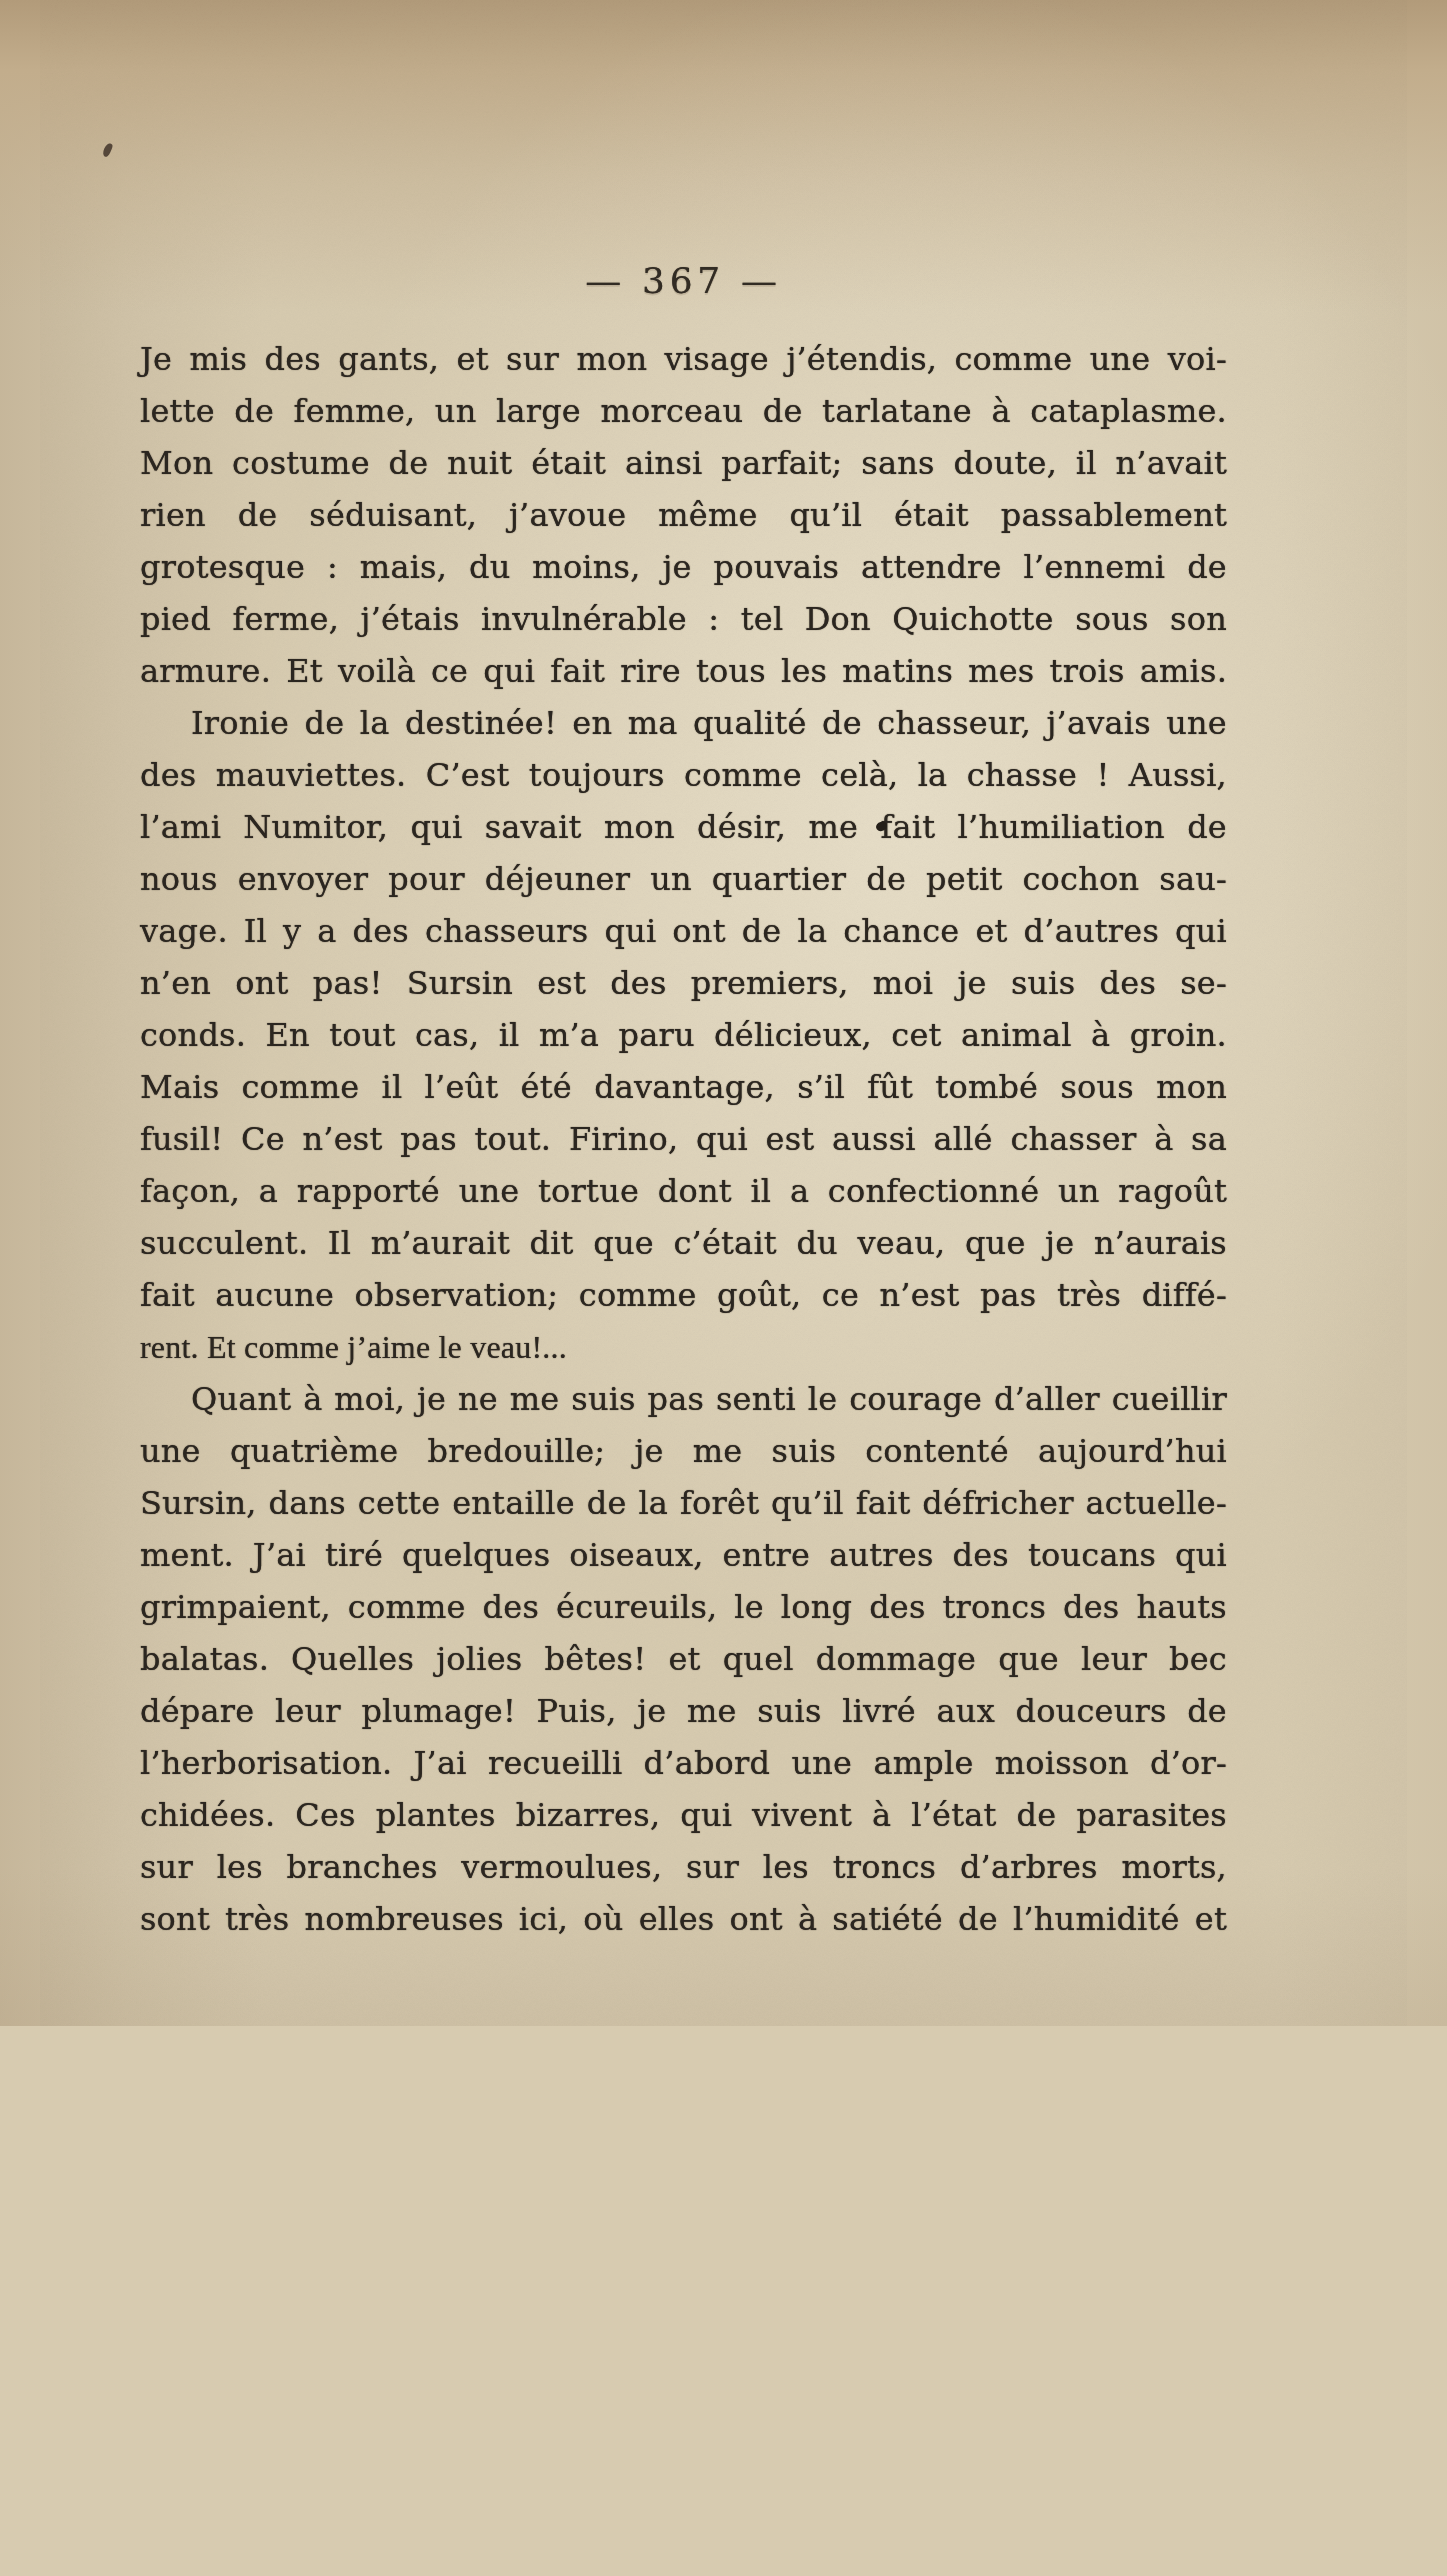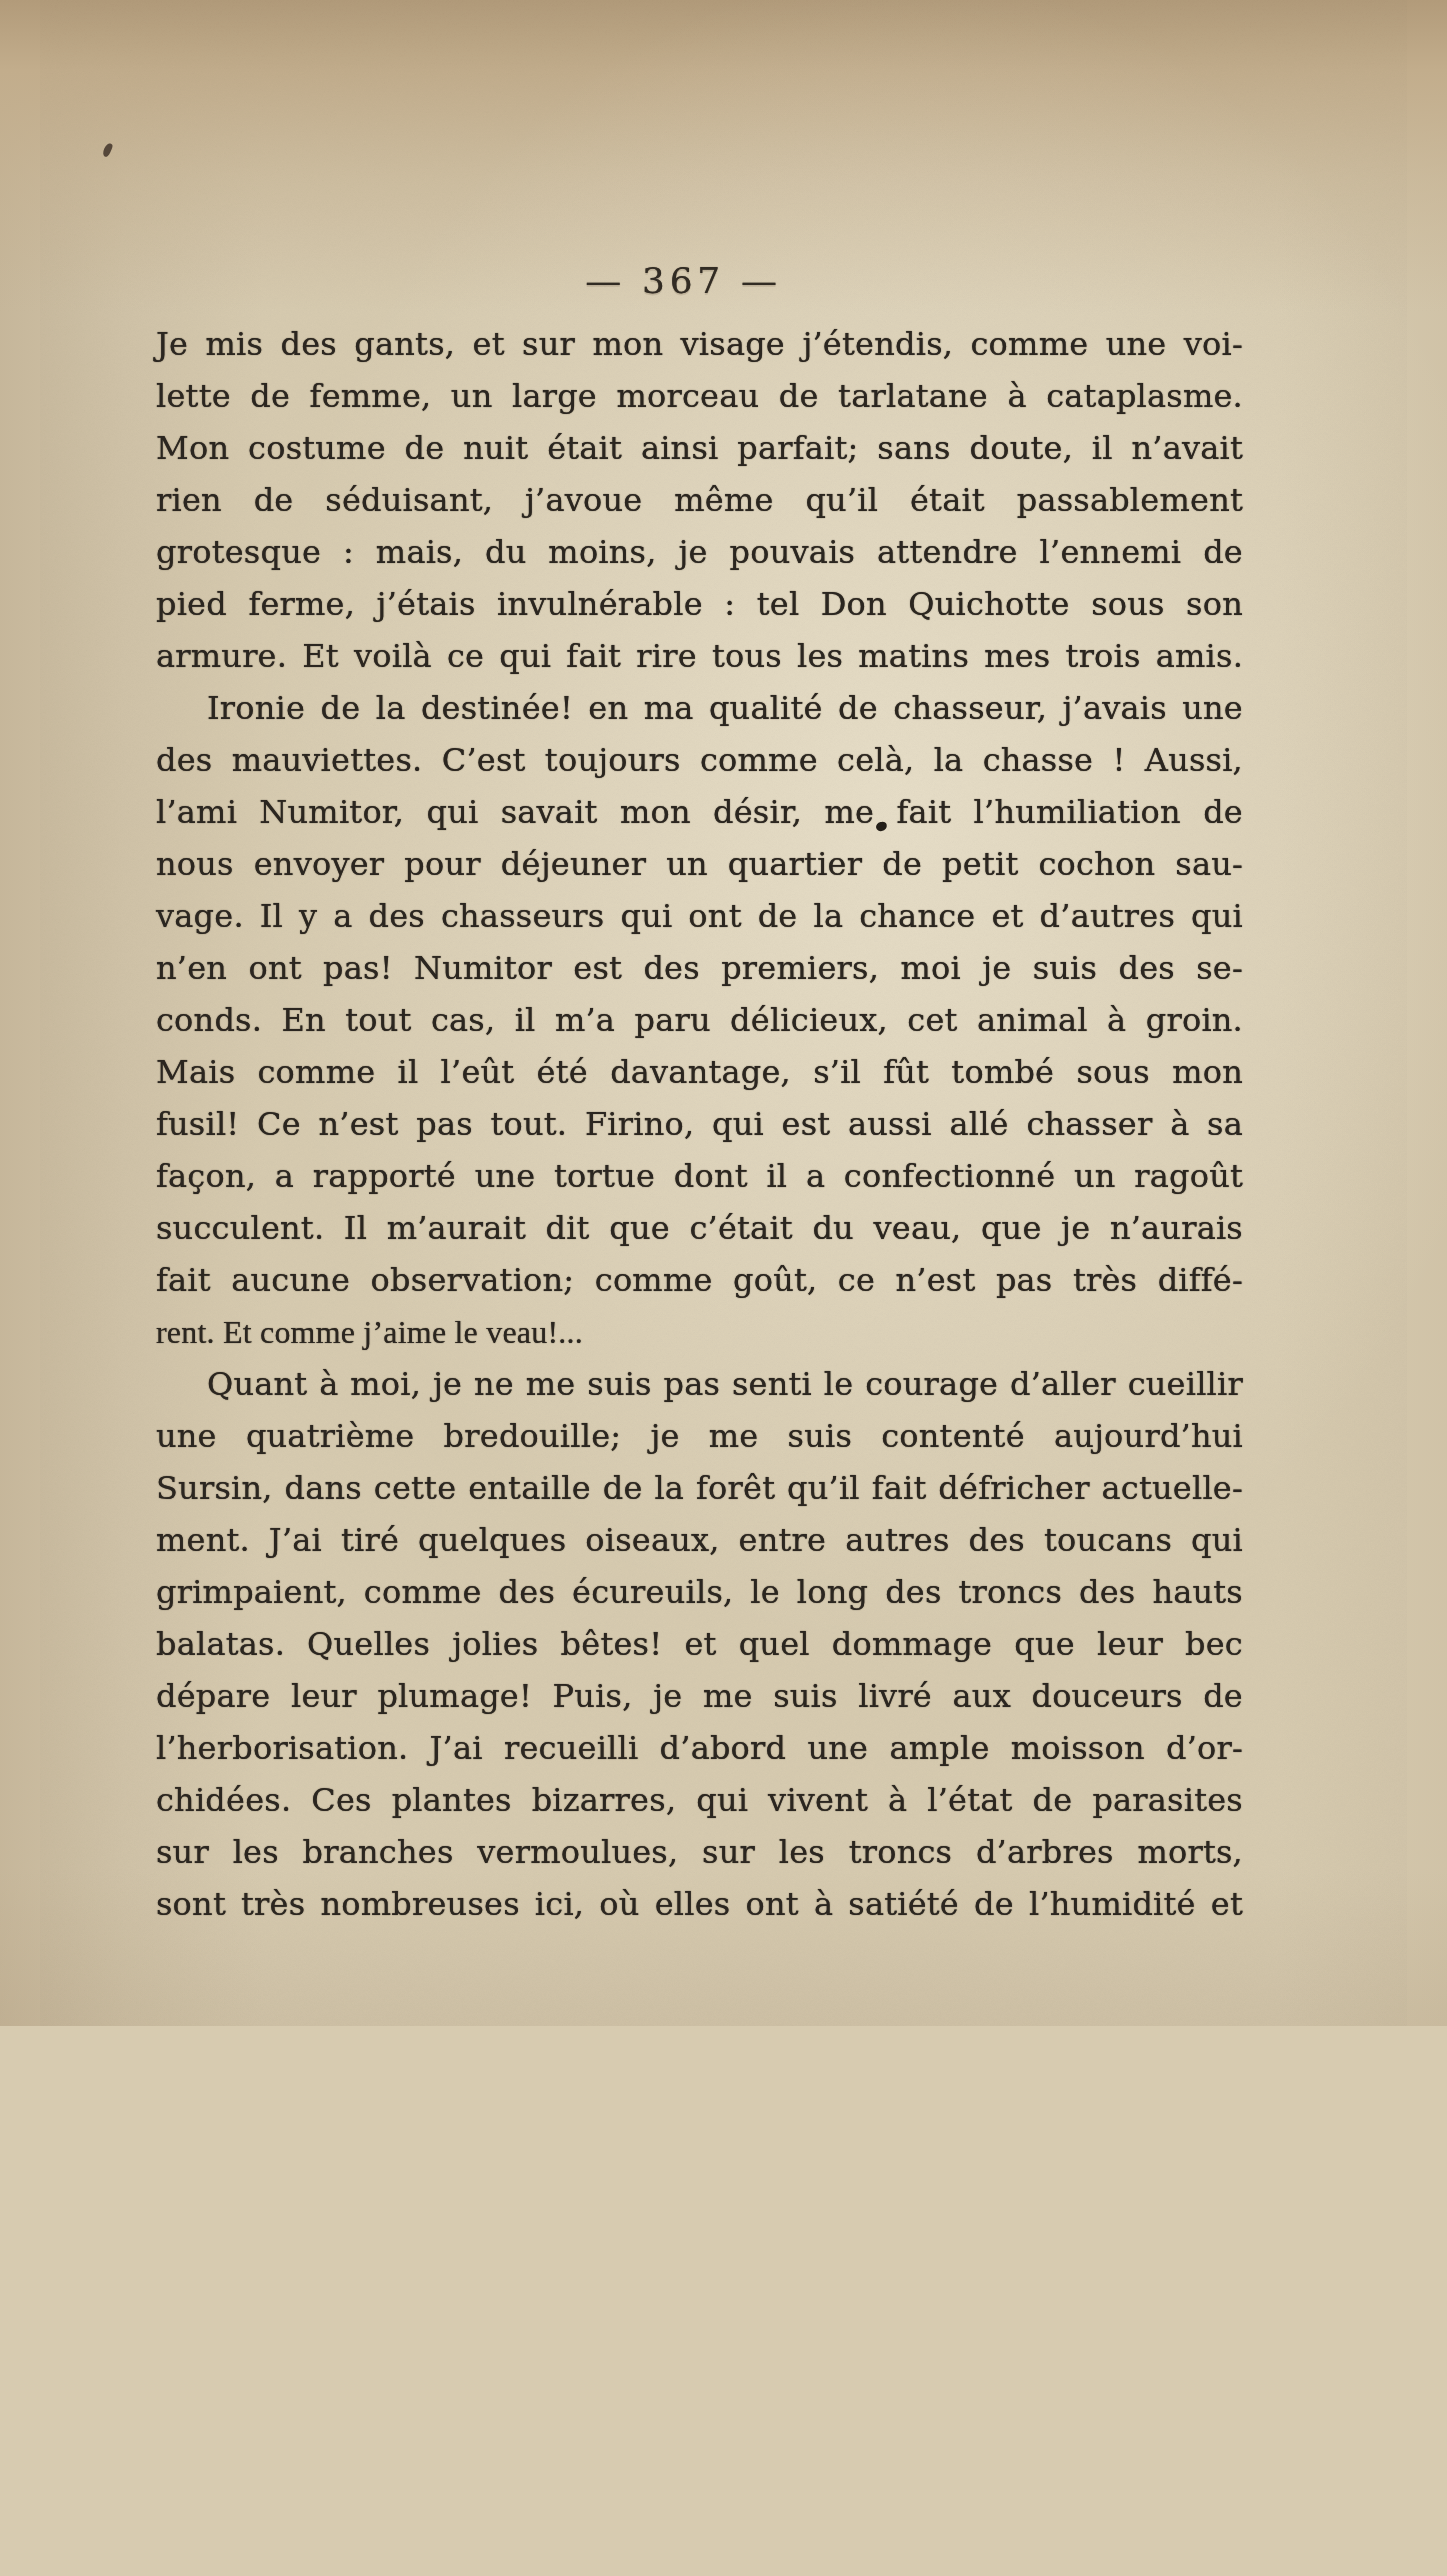--- a/index.html
+++ b/index.html
@@ -38,23 +38,22 @@
     top: 260px;
     text-align: center;
     font-size: 36px;
     letter-spacing: 4.7px;
     color: #322c24;
     text-shadow: 0 0 0.8px rgba(45,38,28,0.75), 0 1.6px 0 rgba(120,105,82,0.18);
   }
   .text-block {
     position: absolute;
     left: 140px;
-    top: 318px;
+    top: 333px;
     width: 1087px;
-    margin-left: 16px;
   }
   .line {
     height: 52px;
     line-height: 52px;
     font-size: 32px;
     letter-spacing: 0.2px;
     text-align: justify;
     text-align-last: justify;
     white-space: normal;
     text-shadow: 0 0 0.8px rgba(45,38,28,0.8), 0 0 1.6px rgba(45,38,28,0.22);
@@ -112,21 +111,21 @@
     <div class="line">Mon costume de nuit était ainsi parfait; sans doute, il n’avait</div>
     <div class="line">rien de séduisant, j’avoue même qu’il était passablement</div>
     <div class="line">grotesque : mais, du moins, je pouvais attendre l’ennemi de</div>
     <div class="line">pied ferme, j’étais invulnérable : tel Don Quichotte sous son</div>
     <div class="line">armure. Et voilà ce qui fait rire tous les matins mes trois amis.</div>
     <div class="line indent">Ironie de la destinée! en ma qualité de chasseur, j’avais une</div>
     <div class="line">des mauviettes. C’est toujours comme celà, la chasse ! Aussi,</div>
     <div class="line">l’ami Numitor, qui savait mon désir, me fait l’humiliation de</div>
     <div class="line">nous envoyer pour déjeuner un quartier de petit cochon sau-</div>
     <div class="line">vage. Il y a des chasseurs qui ont de la chance et d’autres qui</div>
-    <div class="line">n’en ont pas! Numitor est des premiers, moi je suis des se-</div>
+    <div class="line">n’en ont pas! Sursin est des premiers, moi je suis des se-</div>
     <div class="line">conds. En tout cas, il m’a paru délicieux, cet animal à groin.</div>
     <div class="line">Mais comme il l’eût été davantage, s’il fût tombé sous mon</div>
     <div class="line">fusil! Ce n’est pas tout. Firino, qui est aussi allé chasser à sa</div>
     <div class="line">façon, a rapporté une tortue dont il a confectionné un ragoût</div>
     <div class="line">succulent. Il m’aurait dit que c’était du veau, que je n’aurais</div>
     <div class="line">fait aucune observation; comme goût, ce n’est pas très diffé-</div>
     <div class="line para-end">rent. Et comme j’aime le veau!...</div>
     <div class="line indent">Quant à moi, je ne me suis pas senti le courage d’aller cueillir</div>
     <div class="line">une quatrième bredouille; je me suis contenté aujourd’hui</div>
     <div class="line">Sursin, dans cette entaille de la forêt qu’il fait défricher actuelle-</div>

